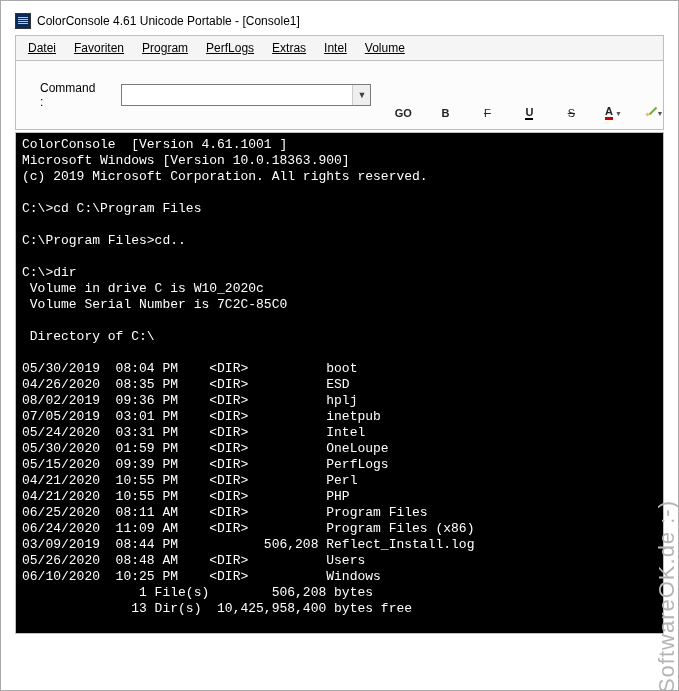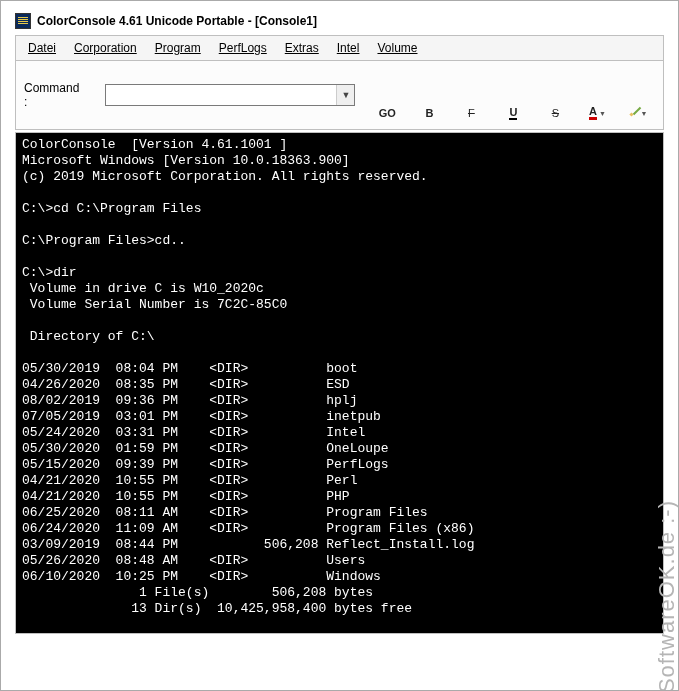--- a/index.html
+++ b/index.html
@@ -1,25 +1,25 @@
 <!DOCTYPE html>
 <html><head>
 <meta charset="utf-8">
 <style>
 * { margin: 0; padding: 0; box-sizing: border-box; }
 body { font-family: "Segoe UI", Tahoma, sans-serif; font-size: 12px; background: #fff; width: 679px; height: 691px; border: 1px solid #aaa; position: relative; overflow: hidden; }
 .window { padding: 10px 14px 0 14px; }
 .titlebar { background: #fff; display: flex; align-items: center; padding: 2px 0 6px 0; gap: 6px; }
 .app-icon { width: 16px; height: 16px; background: #0a2a5a; border: 1px solid #333; display: inline-block; position: relative; }
 .app-icon::after { content: ""; position: absolute; left: 2px; top: 3px; width: 10px; height: 8px; background: repeating-linear-gradient(to bottom, #e6c94a 0 1px, transparent 1px 2px); }
-.title-text { font-size: 12px; color: #000; font-weight: bold; }
+.title-text { font-size: 12px; color: #000; }
 .menubar { border: 1px solid #bfbfbf; background: #f5f5f5; padding: 2px 4px; display: flex; gap: 2px; align-items: flex-end; }
 .menu-item { padding: 3px 8px; cursor: default; }
 .menu-item span.ul { text-decoration: underline; }
-.toolbar { border: 1px solid #bfbfbf; border-top: none; background: #fcfcfc; padding: 6px 8px; display: flex; align-items: center; gap: 22px; }
+.toolbar { border: 1px solid #bfbfbf; border-top: none; background: #fcfcfc; padding: 6px 24px; display: flex; align-items: center; gap: 22px; }
 .cmd-label { padding-right: 4px; }
 .combo { flex: 0 0 250px; display: flex; align-items: center; border: 1px solid #7a7a7a; background: #fff; height: 22px; }
 .combo input { border: none; outline: none; flex: 1; padding: 0 4px; font-size: 12px; height: 20px; }
 .combo .dd { width: 18px; height: 20px; background: #efefef; border-left: 1px solid #ccc; display: flex; align-items: center; justify-content: center; font-size: 9px; color: #444; }
 .tbtn { min-width: 20px; height: 20px; display: inline-flex; align-items: center; justify-content: center; font-size: 11px; font-family: Verdana, sans-serif; cursor: pointer; color: #222; padding: 0 2px; margin-top: 36px; }
 .tbtn.bold { font-weight: bold; }
 .tbtn.strike { text-decoration: line-through; }
 .tbtn.ul { font-weight: bold; }
 .tbtn.ul .uline { border-bottom: 2px solid #000; display:inline-block; line-height: 12px; }
 .tbtn .dd-arrow { font-size: 7px; margin-left: 2px; color: #555; }
@@ -38,21 +38,21 @@
 <body>
 
 <div class="window">
   <div class="titlebar">
     <span class="app-icon"></span>
     <span class="title-text">ColorConsole 4.61 Unicode Portable - [Console1]</span>
   </div>
 
   <div class="menubar">
     <div class="menu-item"><span class="ul">Datei</span></div>
-    <div class="menu-item"><span class="ul">Corporation</span></div>
+    <div class="menu-item"><span class="ul">Favoriten</span></div>
     <div class="menu-item"><span class="ul">Program</span></div>
     <div class="menu-item"><span class="ul">PerfLogs</span></div>
     <div class="menu-item"><span class="ul">Extras</span></div>
     <div class="menu-item"><span class="ul">Intel</span></div>
     <div class="menu-item"><span class="ul">Volume</span></div>
   </div>
 
   <div class="toolbar">
     <span class="cmd-label">Command :</span>
     <div class="combo">

